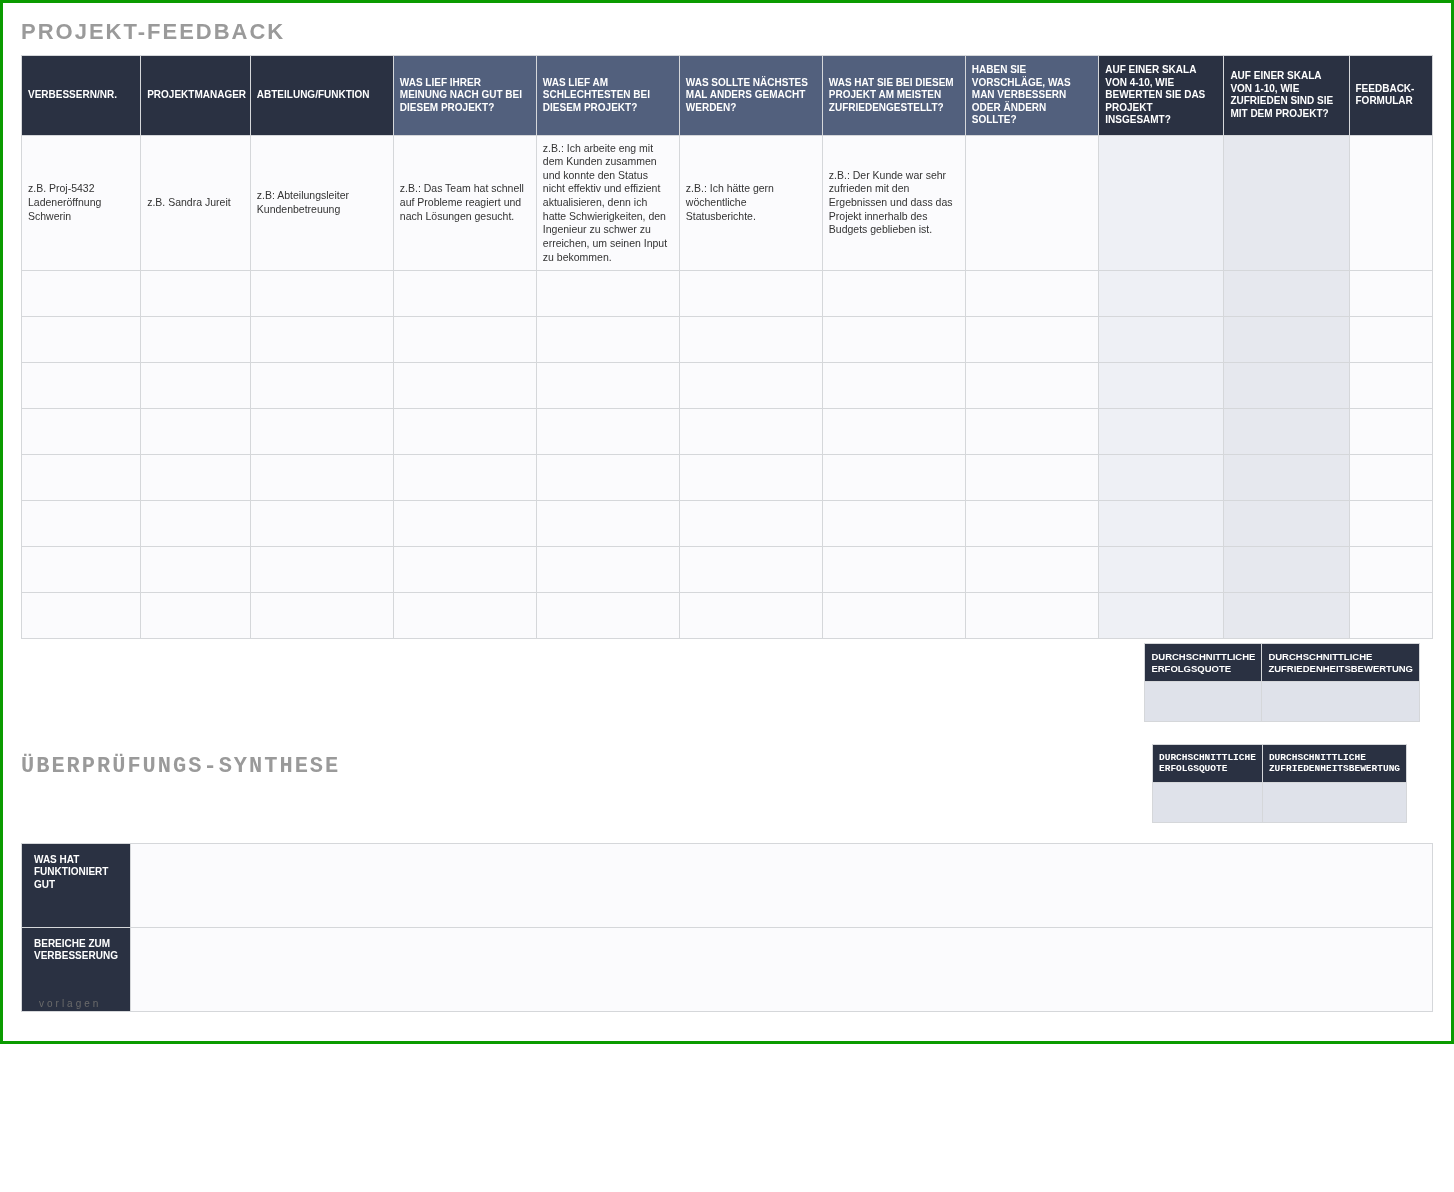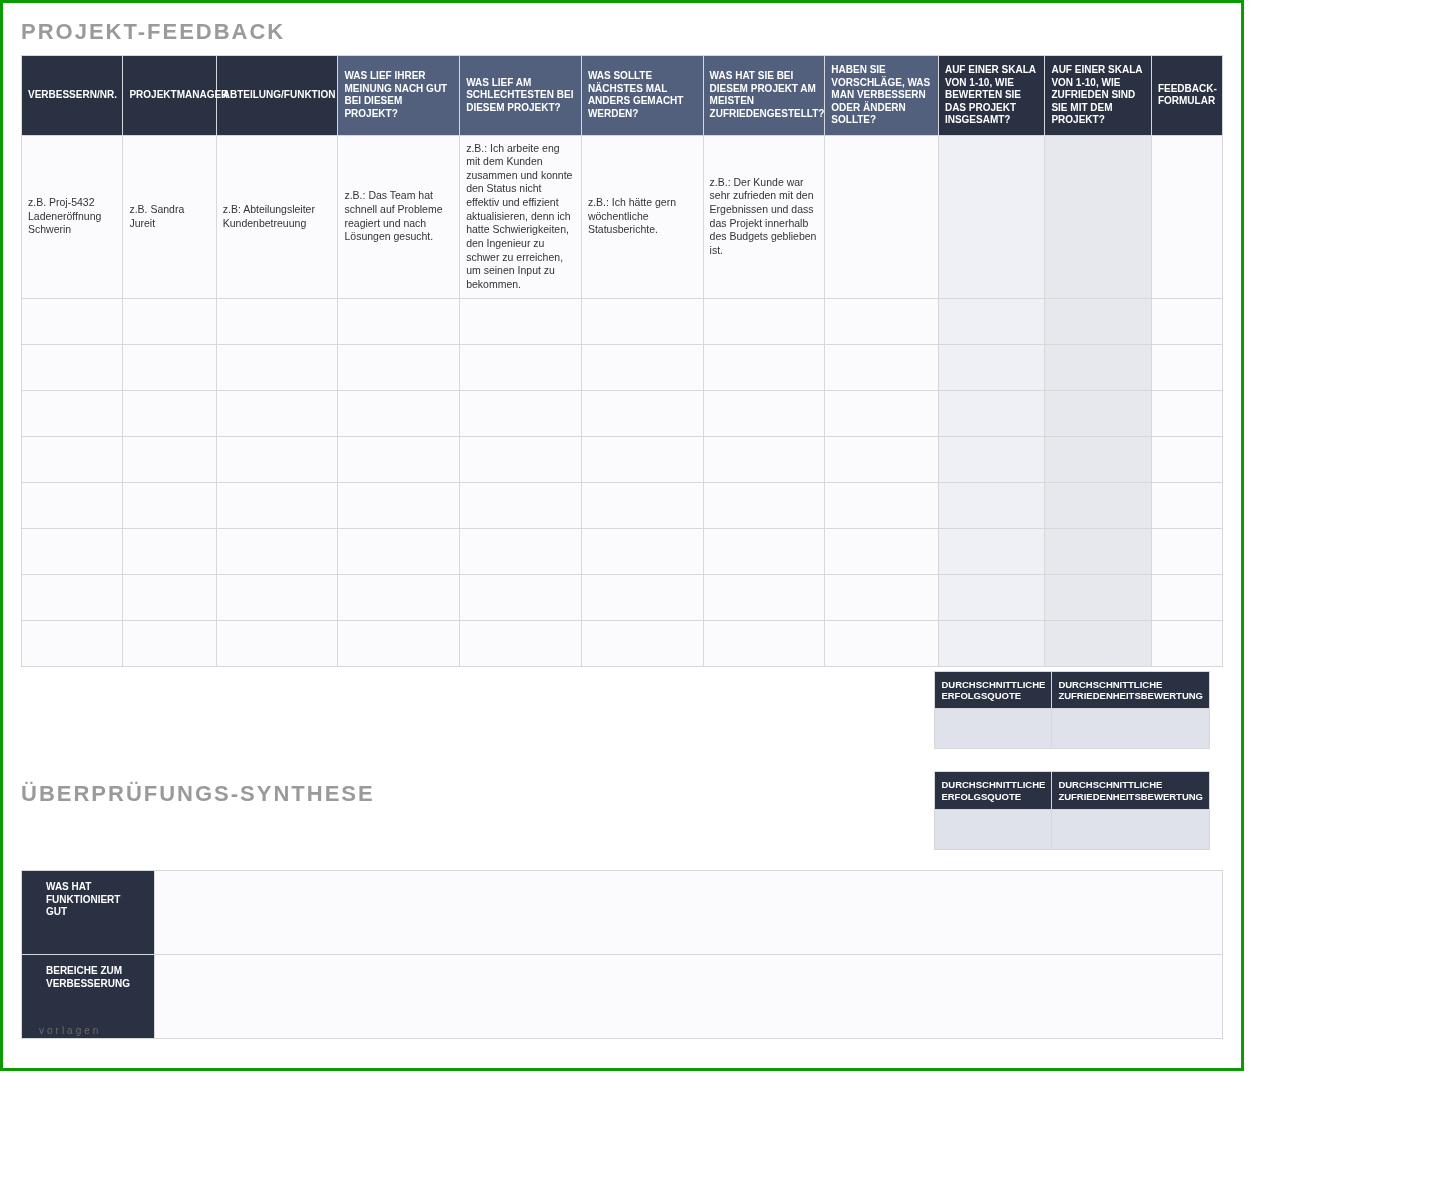--- a/index.html
+++ b/index.html
@@ -2,21 +2,21 @@
 <html><head>
 <meta charset="utf-8">
 <style>
   * { box-sizing: border-box; }
   body {
     margin: 0;
     font-family: "Arial Narrow", Arial, sans-serif;
     background: #fff;
   }
   .page {
-    width: 1244px;
+    width: 1454px;
     border: 3px solid #0a9b00;
     background: #fff;
     padding: 10px 18px 18px 18px;
   }
   .section-title {
     font-size: 22px;
     font-weight: 700;
     letter-spacing: 2px;
     color: #9a9a9a;
     margin: 6px 0 10px 0;
@@ -79,35 +79,36 @@
     border: 1px solid #d5d7da;
     height: 40px;
     background: #dfe2ea;
   }
 
   .syn-row {
     display: flex;
     justify-content: space-between;
     align-items: flex-start;
     margin-top: 22px;
+    font-family: Liberation Mono, monospace;
   }
 
   table.synthesis {
     width: 100%;
     border-collapse: collapse;
     margin-top: 20px;
   }
   table.synthesis th {
     width: 100px;
     background: #2a3142;
     color: #fff;
     font-size: 10px;
     font-weight: 700;
     text-align: left;
-    padding: 10px 24px;
+    padding: 10px 12px;
     border: 1px solid #d5d7da;
     vertical-align: top;
     line-height: 1.25;
     height: 84px;
   }
   table.synthesis td {
     border: 1px solid #d5d7da;
     background: #fbfbfd;
   }
   .watermark {
@@ -143,21 +144,21 @@
     <thead>
       <tr>
         <th>VERBESSERN/NR.</th>
         <th>PROJEKTMANAGER</th>
         <th>ABTEILUNG/FUNKTION</th>
         <th class="mid">WAS LIEF IHRER MEINUNG NACH GUT BEI DIESEM PROJEKT?</th>
         <th class="mid">WAS LIEF AM SCHLECHTESTEN BEI DIESEM PROJEKT?</th>
         <th class="mid">WAS SOLLTE NÄCHSTES MAL ANDERS GEMACHT WERDEN?</th>
         <th class="mid">WAS HAT SIE BEI DIESEM PROJEKT AM MEISTEN ZUFRIEDENGESTELLT?</th>
         <th class="mid">HABEN SIE VORSCHLÄGE, WAS MAN VERBESSERN ODER ÄNDERN SOLLTE?</th>
-        <th>AUF EINER SKALA VON 1-10, WIE BEWERTEN SIE DAS PROJEKT INSGESAMT?</th>
+        <th>AUF EINER SKALA VON 4-10, WIE BEWERTEN SIE DAS PROJEKT INSGESAMT?</th>
         <th>AUF EINER SKALA VON 1-10, WIE ZUFRIEDEN SIND SIE MIT DEM PROJEKT?</th>
         <th>FEEDBACK-FORMULAR</th>
       </tr>
     </thead>
     <tbody>
       <tr class="data">
         <td>z.B. Proj-5432 Ladeneröffnung Schwerin</td>
         <td>z.B. Sandra Jureit</td>
         <td>z.B: Abteilungsleiter Kundenbetreuung</td>
         <td>z.B.: Das Team hat schnell auf Probleme reagiert und nach Lösungen gesucht.</td>

